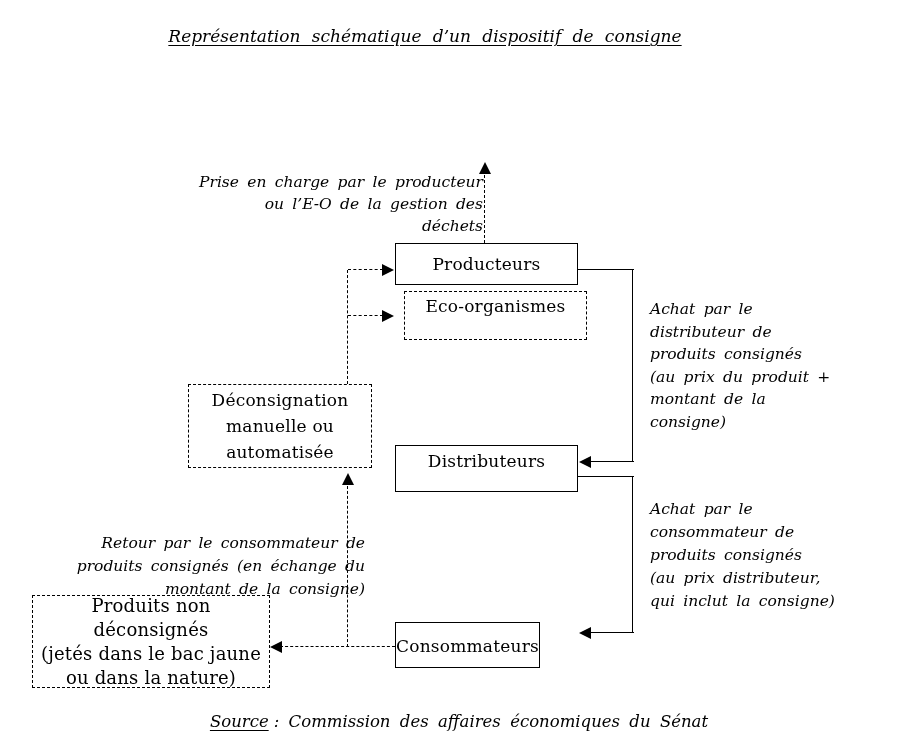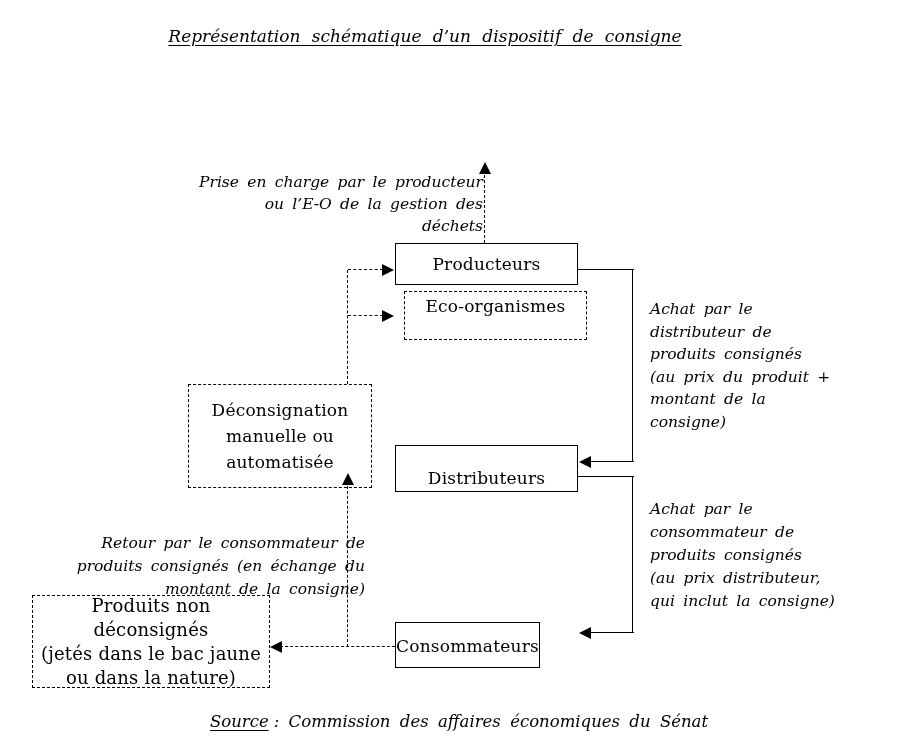--- a/index.html
+++ b/index.html
@@ -82,29 +82,29 @@
   </div>
 
   <div class="box solidbox" style="left:395px;top:243px;width:183px;height:42px;">
     <span>Producteurs</span>
   </div>
 
   <div class="box dashbox" style="left:404px;top:291px;width:183px;height:49px;align-items:flex-start;padding-top:4px;">
     <span>Eco-organismes</span>
   </div>
 
-  <div class="box dashbox" style="left:188px;top:384px;width:184px;height:104px;line-height:26px;">
+  <div class="box dashbox" style="left:188px;top:384px;width:184px;height:84px;line-height:26px;">
     <div>
       <div>Déconsignation</div>
       <div>manuelle ou</div>
       <div>automatisée</div>
     </div>
   </div>
 
-  <div class="box solidbox" style="left:395px;top:445px;width:183px;height:47px;align-items:flex-start;padding-top:22px;">
+  <div class="box solidbox" style="left:395px;top:445px;width:183px;height:47px;align-items:flex-start;padding-top:5px;">
     <span>Distributeurs</span>
   </div>
 
   <div class="box solidbox" style="left:395px;top:622px;width:145px;height:46px;align-items:flex-start;padding-top:13px;">
     <span>Consommateurs</span>
   </div>
 
   <div class="box dashbox" style="left:32px;top:595px;width:238px;height:93px;line-height:24px;font-size:18px;">
     <div>
       <div>Produits non déconsignés</div>

